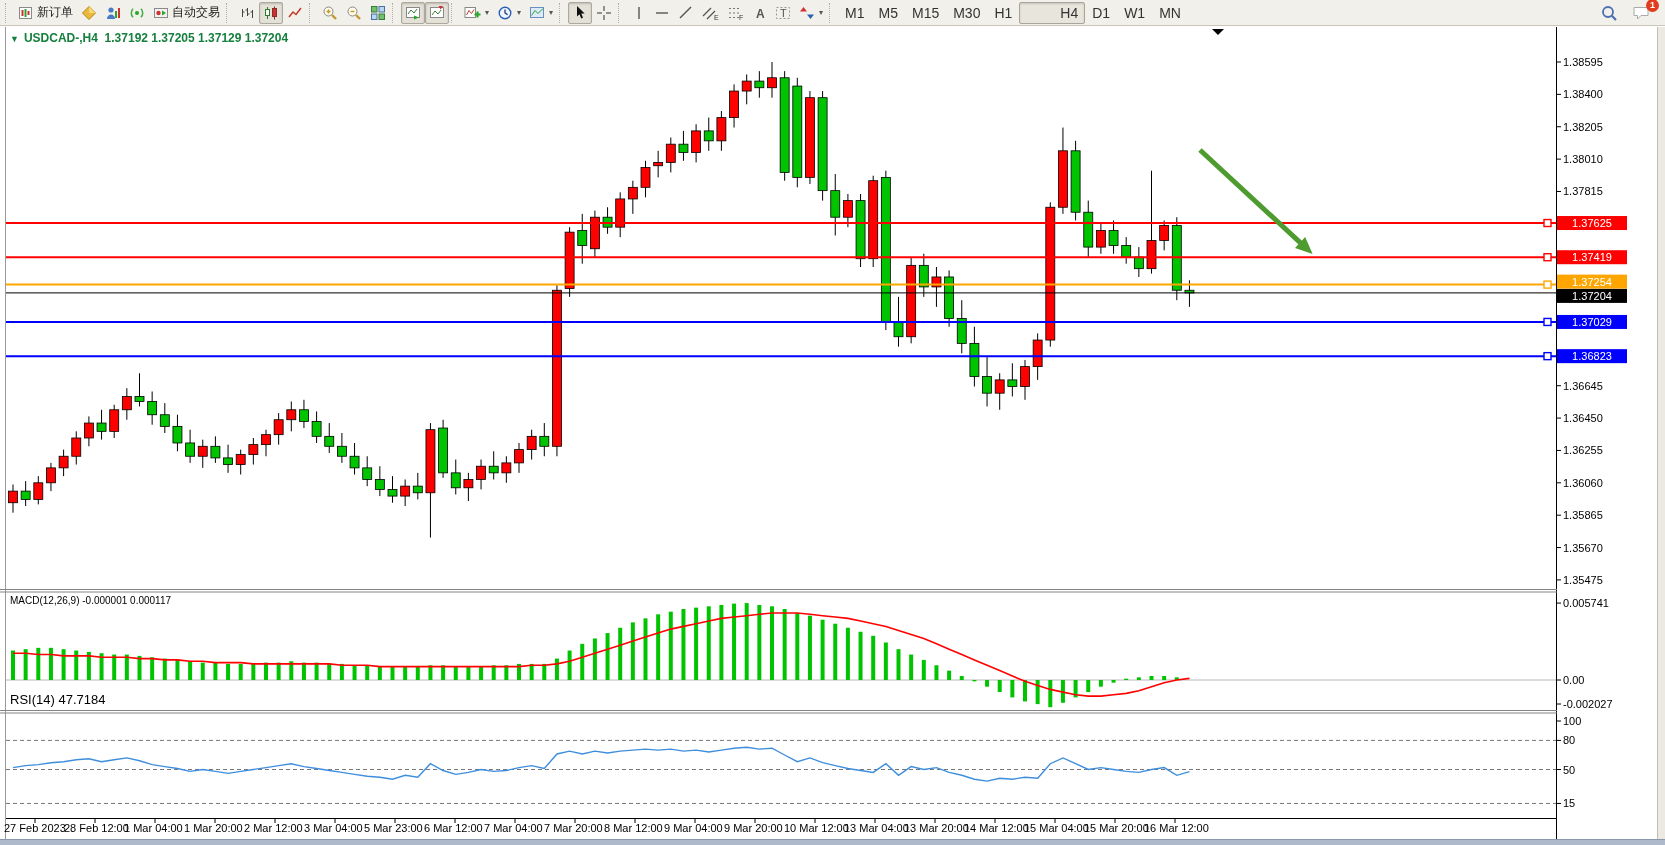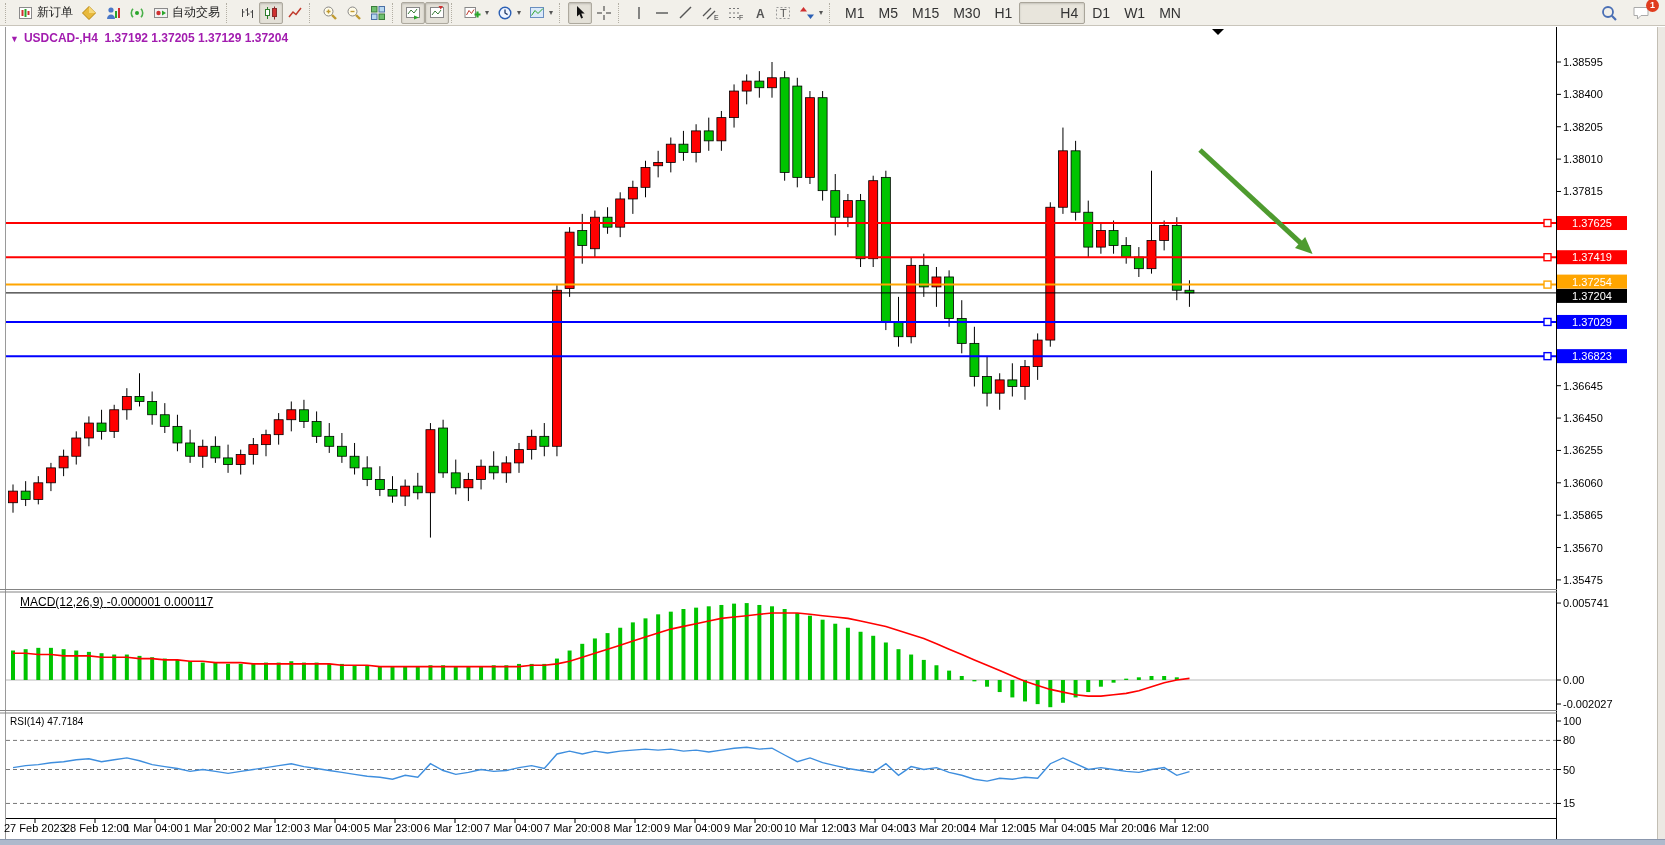--- a/index.html
+++ b/index.html
@@ -15,24 +15,24 @@
   .grip{width:4px;height:20px;border-left:1px dotted #b3afa4;margin:0 4px 0 2px;}
   .dd{font-size:8px;color:#555;margin-left:1px;}
   .tf-group{display:flex;align-items:center;}
   .tf-btn{height:20px;padding:0 6px;font-size:14px;color:#333;border:1px solid transparent;border-radius:2px;
     display:flex;align-items:center;justify-content:center;}
   .tf-btn.pressed{background:#e8e5dc;border-color:#a9a59a;box-shadow:inset 0 1px 2px rgba(0,0,0,.15);padding-left:40px;}
   .tb-right{margin-left:auto;display:flex;align-items:center;gap:6px;padding-right:8px;}
   .badge{position:absolute;top:-4px;right:-6px;width:13px;height:13px;border-radius:50%;background:#e03c1e;
     color:#fff;font-size:9px;font-weight:bold;display:flex;align-items:center;justify-content:center;}
   
-  #chart-title{position:absolute;left:10px;top:31px;font-size:12px;font-weight:bold;color:#a21caf;z-index:5;}
+  #chart-title{position:absolute;left:10px;top:31px;font-size:12px;font-weight:bold;color:#15803d;z-index:5;}
   #chart-title .tri{font-size:9px;margin-right:5px;}
-  #macd-label{position:absolute;left:20px;top:595px;font-size:12px;color:#000;z-index:5;text-decoration:underline;}
-  #rsi-label{position:absolute;left:10px;top:716px;font-size:10px;color:#000;z-index:5;}
+  #macd-label{position:absolute;left:10px;top:595px;font-size:10px;color:#000;z-index:5;}
+  #rsi-label{position:absolute;left:10px;top:692px;font-size:13px;color:#000;z-index:5;}
   #chart-svg{position:absolute;top:0;left:0;z-index:2;}
   .right-strip{position:absolute;top:27px;left:1657px;width:8px;height:812px;background:#ece9e3;border-left:1px solid #c2beb4;z-index:4;}
   .taskbar-strip{position:absolute;top:839px;left:0;width:1665px;height:6px;background:#aeb9cc;border-top:1px solid #8b97ad;z-index:6;}
 </style>
 </head>
 <body>
 
 <div id="app">
 
   <div class="toolbar">

